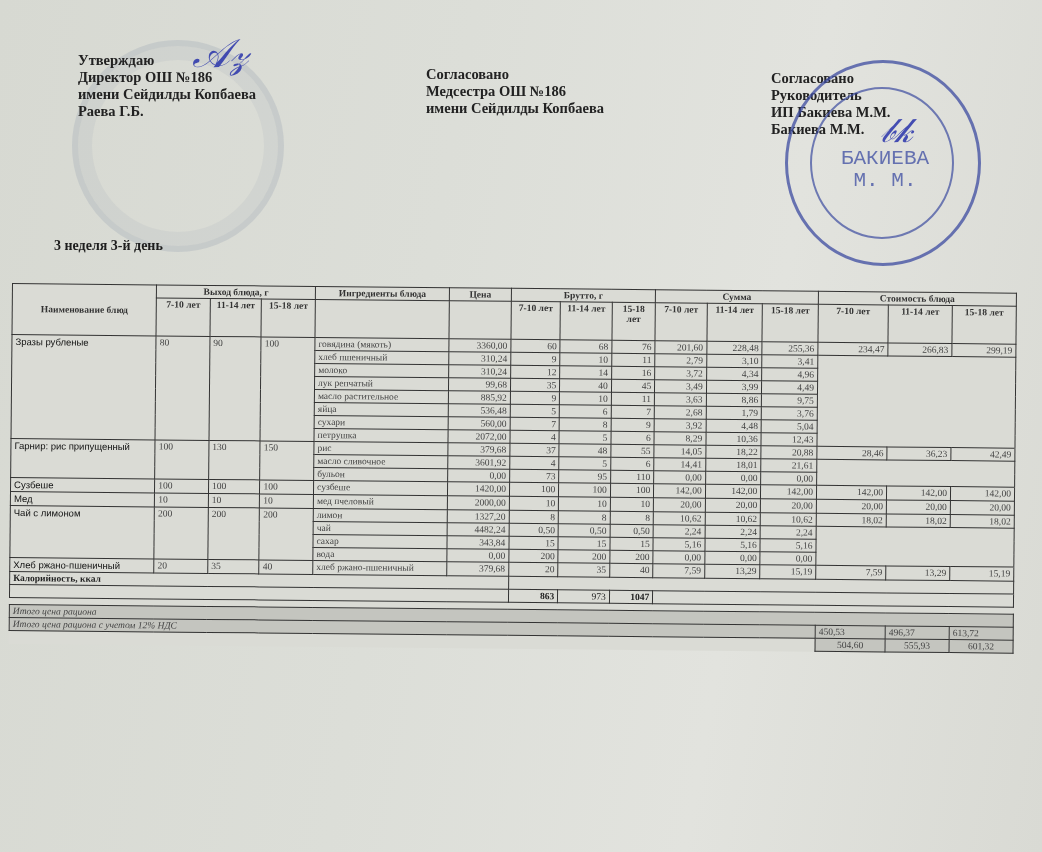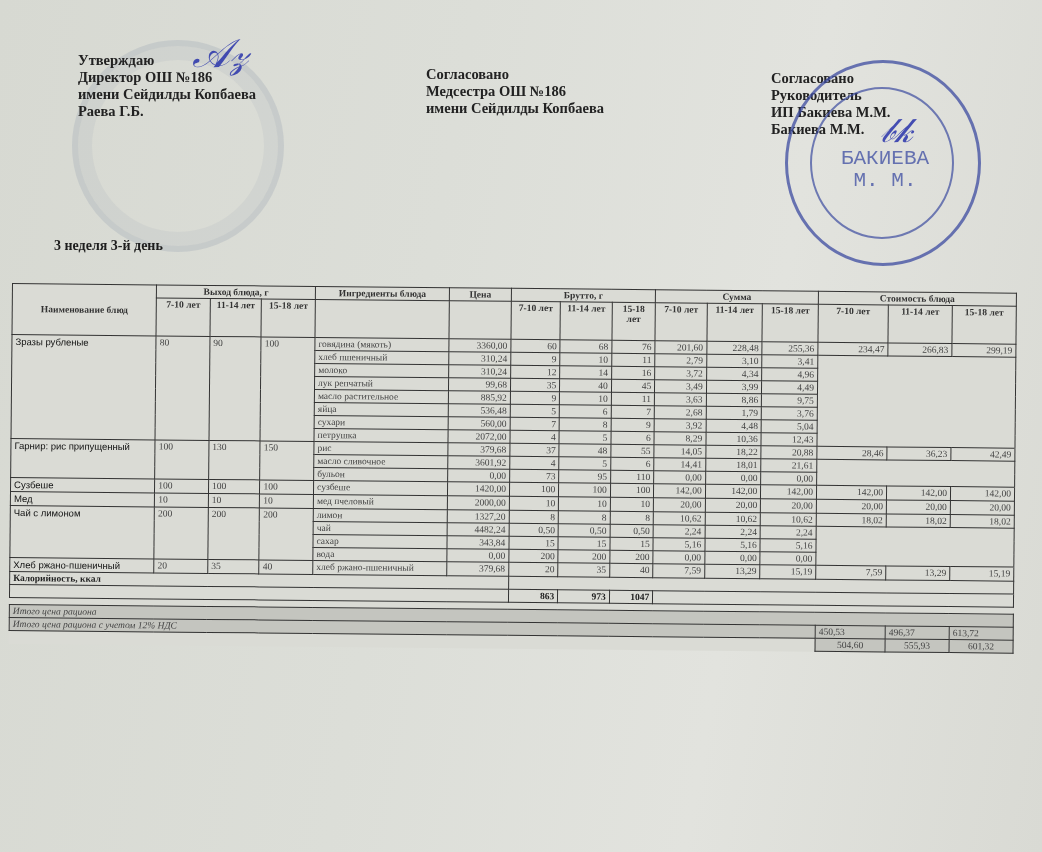--- a/index.html
+++ b/index.html
@@ -343,21 +343,21 @@
       </tr>
     </tbody>
   <tbody>
       <tr>
     <td colspan="6" style="font-weight:bold;color:#222">Калорийность, ккал</td>
     <td colspan="9" style="border-bottom:none"></td>
   </tr>
   <tr>
     <td colspan="6" style="border-top:none"></td>
     <td class="num" style="font-weight:bold;color:#222">863</td>
-    <td class="num" style="font-weight:bold;color:#222">973</td>
+    <td class="num" style="font-weight:normal;color:#222">973</td>
     <td class="num" style="font-weight:bold;color:#222">1047</td>
     <td colspan="6"></td>
   </tr>
   <tr>
         <td colspan="15" style="border:none;height:4px;background:transparent"></td>
       </tr>
   <tr class="summary">
     <td colspan="15">Итого цена рациона</td>
   </tr>
   <tr class="summary">

